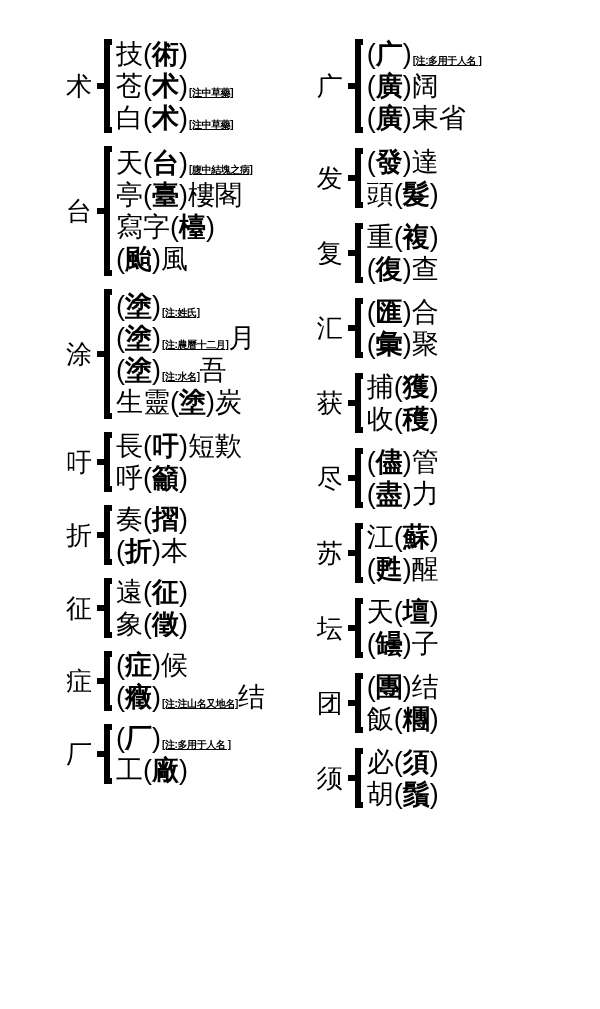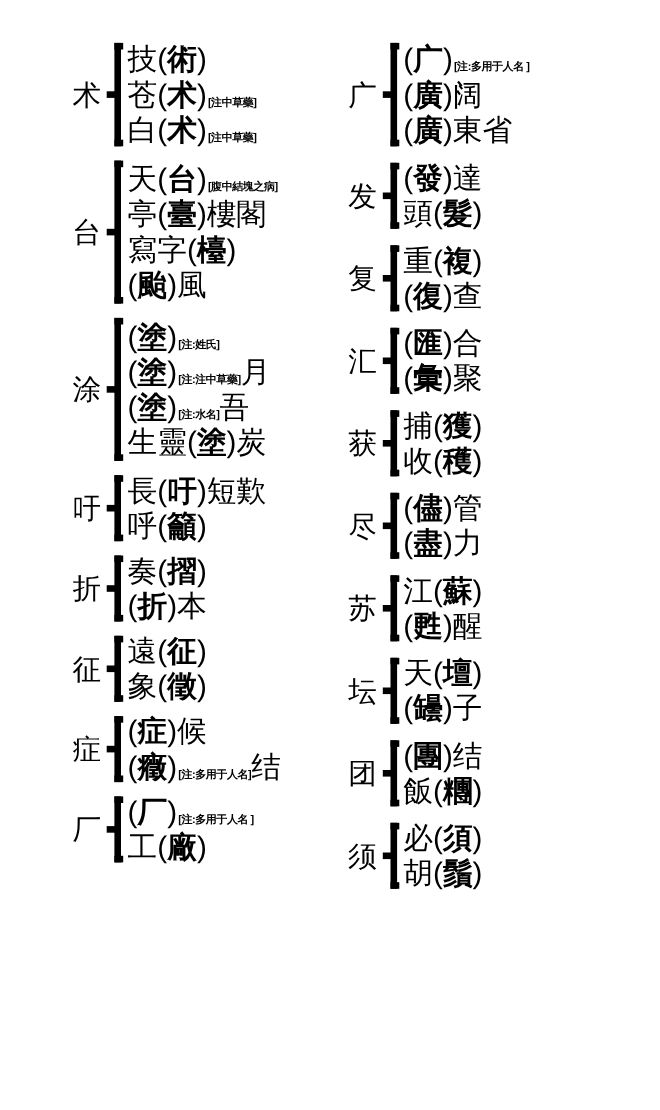--- a/index.html
+++ b/index.html
@@ -126,20 +126,21 @@
 
   .note {
     font-size: 10px;
     font-weight: 700;
     color: #000;
     margin-left: 1px;
     align-self: baseline;
     letter-spacing: -0.4px;
     position: relative;
     top: 1px;
+    text-decoration: underline;
   }
 
   
   .column-left  .group { margin-bottom: 3px; }
   .column-right .group { margin-bottom: 5px; }
 
   .g-size-3 .entries { min-height: 104px; }
   .g-size-4 .entries { min-height: 140px; }
   .g-size-2 .entries { min-height: 70px; }
 </style>
@@ -228,21 +229,21 @@
           <div class="entry">
             <span class="paren">(</span>
             <span class="frag trad">塗</span>
             <span class="paren">)</span>
             <span class="note">[注:姓氏]</span>
           </div>
           <div class="entry">
             <span class="paren">(</span>
             <span class="frag trad">塗</span>
             <span class="paren">)</span>
-            <span class="note">[注:注中草藥]</span>
+            <span class="note">[注:農曆十二月]</span>
             <span class="frag">月</span>
           </div>
           <div class="entry">
             <span class="paren">(</span>
             <span class="frag trad">塗</span>
             <span class="paren">)</span>
             <span class="note">[注:水名]</span>
             <span class="frag">吾</span>
           </div>
           <div class="entry">
@@ -336,21 +337,21 @@
           <div class="entry">
             <span class="paren">(</span>
             <span class="frag trad">症</span>
             <span class="paren">)</span>
             <span class="frag">候</span>
           </div>
           <div class="entry">
             <span class="paren">(</span>
             <span class="frag trad">癥</span>
             <span class="paren">)</span>
-            <span class="note">[注:多用于人名]</span>
+            <span class="note">[注:注山名又地名]</span>
             <span class="frag">结</span>
           </div>
         </div>
       </div>
       <div class="group g-size-2">
         <div class="group-head">厂</div>
         <div class="bracket">
           <span class="spine"></span>
           <span class="arm arm-top"></span>
           <span class="arm arm-bottom"></span>

